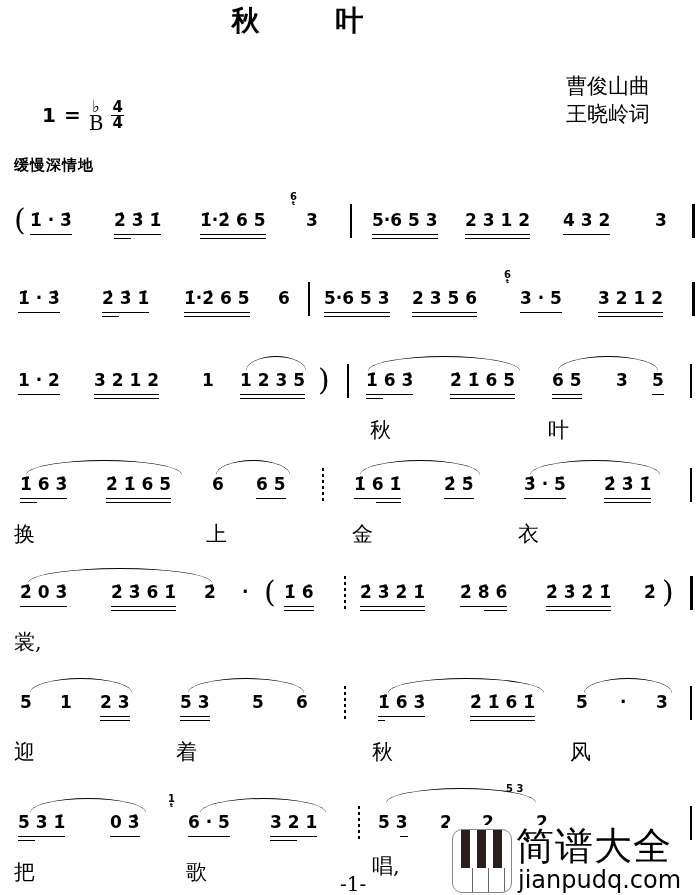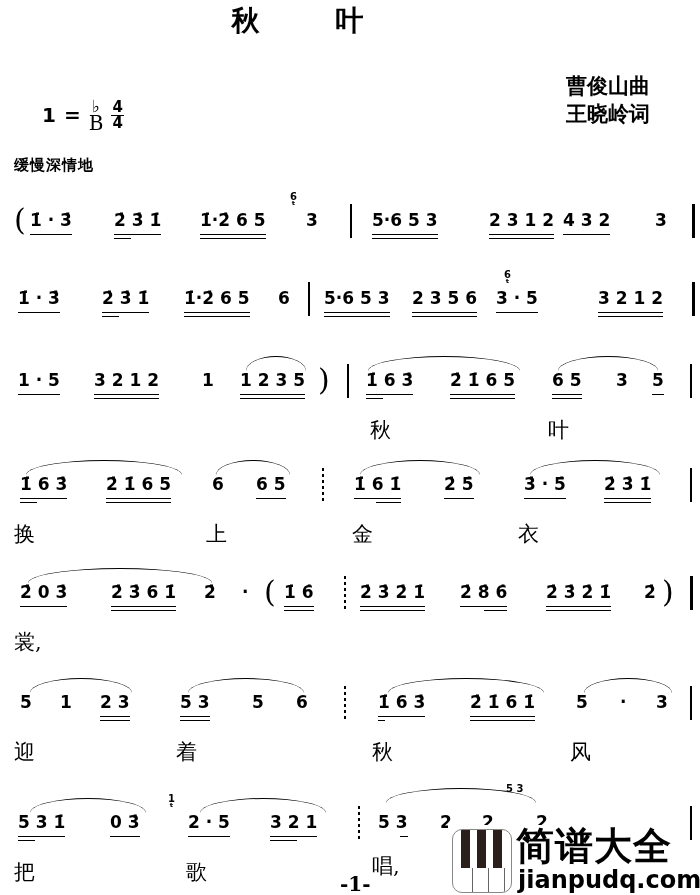--- a/index.html
+++ b/index.html
@@ -1,18 +1,18 @@
 <!DOCTYPE html>
 <html><head>
 <meta charset="utf-8">
 <style>
   html, body { margin: 0; padding: 0; background: #ffffff; }
   body { width: 700px; height: 895px; position: relative; overflow: hidden;
          font-family: "DejaVu Sans", sans-serif; color: #000; }
-  .abs { position: absolute; font-weight: bold; }
+  .abs { position: absolute; }
   .title { top: 2px; left: 0; width: 601px; text-align: center; font-size: 28px;
            font-family: "DejaVu Serif", serif; font-weight: bold; letter-spacing: 76px; padding-left: 70px; box-sizing: border-box; }
   .credits { top: 72px; left: 566px; font-size: 21px; font-family: "DejaVu Serif", serif; line-height: 28px; }
   .key { top: 98px; left: 42px; font-size: 20px; font-weight: bold; display: flex; align-items: center; gap: 8px; }
   .key .tone { display: flex; flex-direction: column; align-items: center; line-height: 17px; font-family: "DejaVu Serif", serif; font-weight: normal; }
   .key .tone .flat { font-size: 17px; }
   .key .meter { display: flex; flex-direction: column; align-items: center; line-height: 15px; font-size: 15px; }
   .key .meter .num { border-bottom: 1.5px solid #000; padding: 0 1px; }
   .tempo { top: 156px; left: 14px; font-size: 15px; font-weight: bold; letter-spacing: 1px; }
 
@@ -65,45 +65,45 @@
   <span class="group" style="left:30px"><span>1̇ · 3̇</span><i class="u1"></i></span>
   <span class="group" style="left:114px"><span>2̇ 3̇ 1̇</span><i class="u1"></i><i class="u2" style="right:30px"></i></span>
   <span class="group" style="left:200px"><span>1̇·2̇ 6 5</span><i class="u1"></i><i class="u2"></i></span>
   <span class="grace" style="left:290px">
       <span class="n">6</span>
       <span class="t">ᵗ</span>
     </span>
   <span class="group" style="left:306px">3</span>
   <span class="bar" style="left:350px"></span>
   <span class="group" style="left:372px"><span>5·6 5 3</span><i class="u1"></i><i class="u2"></i></span>
-  <span class="group" style="left:489px"><span>2 3 1 2</span><i class="u1"></i><i class="u2"></i></span>
+  <span class="group" style="left:465px"><span>2 3 1 2</span><i class="u1"></i><i class="u2"></i></span>
   <span class="group" style="left:563px"><span>4 3 2</span><i class="u1"></i></span>
   <span class="group" style="left:655px">3</span>
   <span class="bar thick" style="left:692px"></span>
 </div>
 
 <div class="row" style="top:288px">
   <span class="group" style="left:18px"><span>1̇ · 3̇</span><i class="u1"></i></span>
   <span class="group" style="left:102px"><span>2̇ 3̇ 1̇</span><i class="u1"></i><i class="u2" style="right:30px"></i></span>
   <span class="group" style="left:184px"><span>1̇·2̇ 6 5</span><i class="u1"></i><i class="u2"></i></span>
   <span class="group" style="left:278px">6</span>
   <span class="bar" style="left:308px"></span>
   <span class="group" style="left:324px"><span>5·6 5 3</span><i class="u1"></i><i class="u2"></i></span>
   <span class="group" style="left:412px"><span>2 3 5 6</span><i class="u1"></i><i class="u2"></i></span>
   <span class="grace" style="left:504px">
       <span class="n">6</span>
       <span class="t">ᵗ</span>
     </span>
-  <span class="group" style="left:496px"><span>3 · 5</span><i class="u1"></i></span>
+  <span class="group" style="left:520px"><span>3 · 5</span><i class="u1"></i></span>
   <span class="group" style="left:598px"><span>3 2 1 2</span><i class="u1"></i><i class="u2"></i></span>
   <span class="bar thick" style="left:692px"></span>
 </div>
 
 <div class="row" style="top:370px">
-  <span class="group" style="left:18px"><span>1 · 5</span><i class="u1"></i></span>
+  <span class="group" style="left:18px"><span>1 · 2</span><i class="u1"></i></span>
   <span class="group" style="left:94px"><span>3 2 1 2</span><i class="u1"></i><i class="u2"></i></span>
   <span class="group" style="left:202px">1</span>
   <span class="slur" style="left:246px;width:60px"></span>
   <span class="group" style="left:240px"><span>1 2 3 5</span><i class="u1"></i><i class="u2"></i></span>
   <span class="paren" style="left:318px">)</span>
   <span class="bar" style="left:347px"></span>
   <span class="slur" style="left:368px;width:152px"></span>
   <span class="group" style="left:366px"><span>1̇ 6 3̇</span><i class="u1"></i><i class="u2" style="right:30px"></i></span>
   <span class="group" style="left:450px"><span>2̇ 1̇ 6 5</span><i class="u1"></i><i class="u2"></i></span>
   <span class="slur" style="left:558px;width:100px"></span>
@@ -180,21 +180,21 @@
 
 <div class="row" style="top:812px">
   <span class="slur" style="left:30px;width:116px"></span>
   <span class="group" style="left:18px"><span>5 3 1̇</span><i class="u1"></i><i class="u2" style="right:30px"></i></span>
   <span class="group" style="left:110px"><span>0 3̇</span><i class="u1"></i></span>
   <span class="grace" style="left:168px">
       <span class="n">1</span>
       <span class="t">ᵗ</span>
     </span>
   <span class="slur" style="left:200px;width:126px"></span>
-  <span class="group" style="left:188px"><span>2 · 5</span><i class="u1"></i></span>
+  <span class="group" style="left:188px"><span>6 · 5</span><i class="u1"></i></span>
   <span class="group" style="left:270px"><span>3 2 1</span><i class="u1"></i><i class="u2" style="right:20px"></i></span>
   <span class="bar dash" style="left:358px"></span>
   <span class="slur" style="left:386px;width:150px;top:-24px"></span>
   <span class="group" style="left:378px"><span>5 3</span><i class="u1" style="left:22px"></i></span>
   <span class="group" style="left:440px">2</span>
   <span class="group" style="left:482px">2</span>
   <span class="grace" style="left:506px;top:-28px">
       <span class="n">5 3</span>
     </span>
   <span class="group" style="left:536px">2</span>

